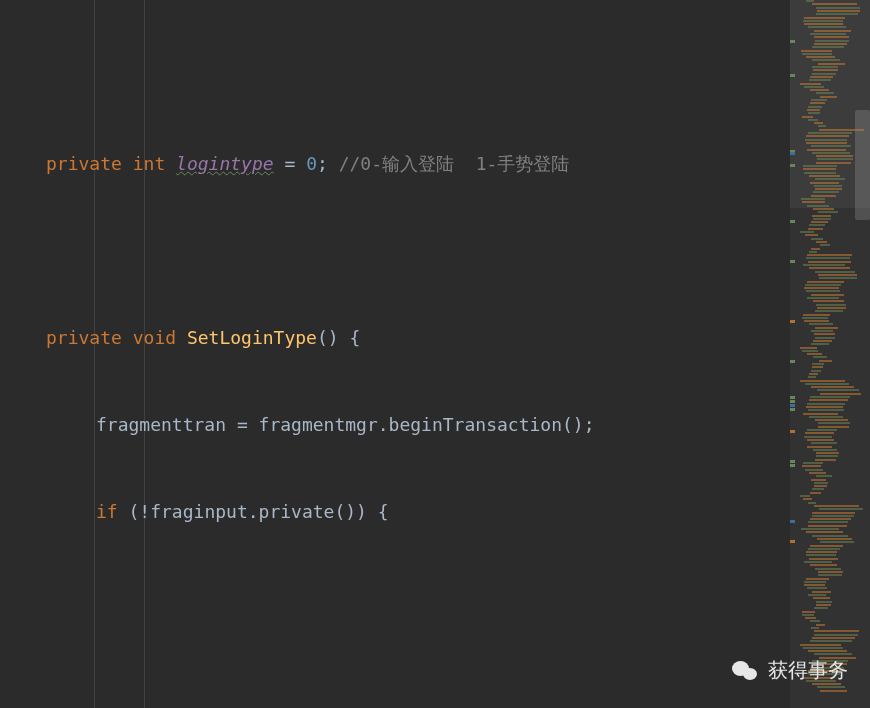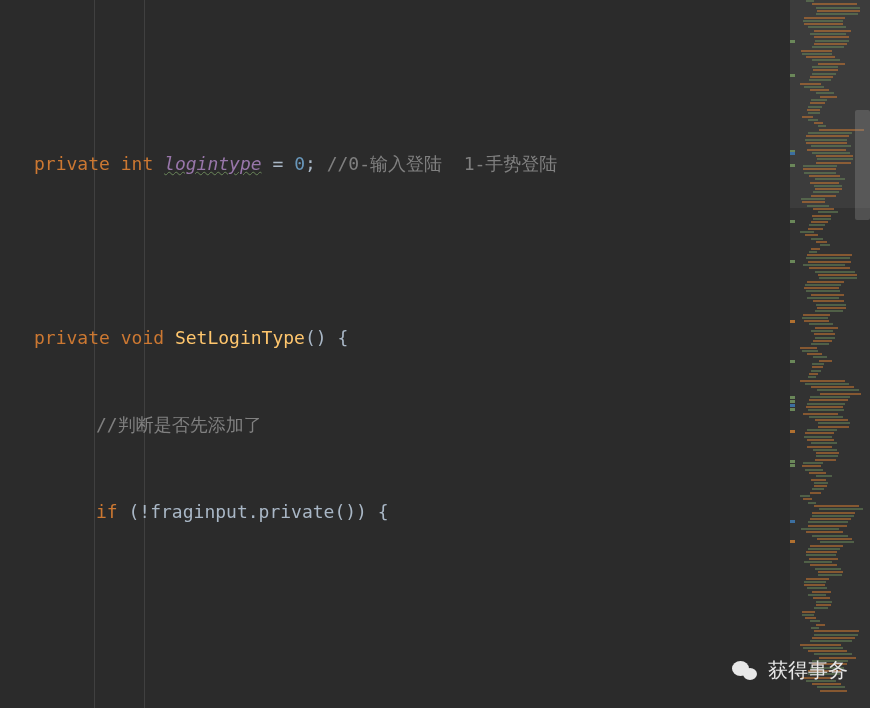--- a/index.html
+++ b/index.html
@@ -16,21 +16,21 @@
     left: 0;
     top: 0;
     width: 790px;
     height: 708px;
     padding: 4px 0 0 0;
     font-size: 18px;
     line-height: 29px;
     white-space: pre;
     color: #a9b7c6;
   }
-  .line { padding-left: 34px; position: relative; }
+  .line { padding-left: 46px; position: relative; }
   .line.i1 { padding-left: 96px; }
   .guide {
     position: absolute;
     width: 1px;
     background: #404040;
     top: 0;
     bottom: 0;
   }
   .kw  { color: #cc7832; }
   .mod { color: #cc7832; }
@@ -108,21 +108,21 @@
 </head>
 <body>
 
 <div class="editor">
   <div class="guide" style="left:94px;"></div>
   <div class="guide" style="left:144px;"></div>
 
   <div class="line"><span class="mod">private</span> <span class="kw">int</span> <span class="fld und">logintype</span><span> = </span><span class="num">0</span><span>; </span><span class="cmt">//0-输入登陆  1-手势登陆</span></div>
   <div class="line"> </div>
   <div class="line"><span class="mod">private</span> <span class="kw">void</span> <span class="fn">SetLoginType</span><span>() {</span></div>
-  <div class="line i1"><span class="cmt">//判断是否先添加了</span></div>
+  <div class="line i1"><span>fragmenttran = fragmentmgr.beginTransaction();</span></div>
   <div class="line i1"><span class="kw">if</span><span> (!fraginput.private()) {</span></div>
   
   
   
   
   
   
   
   
   

